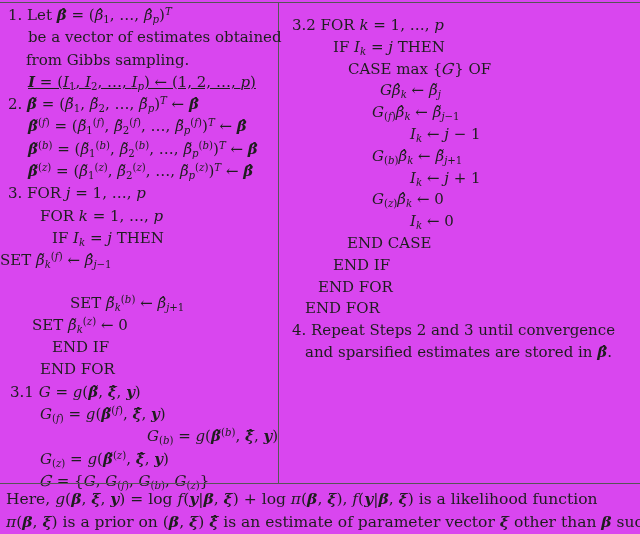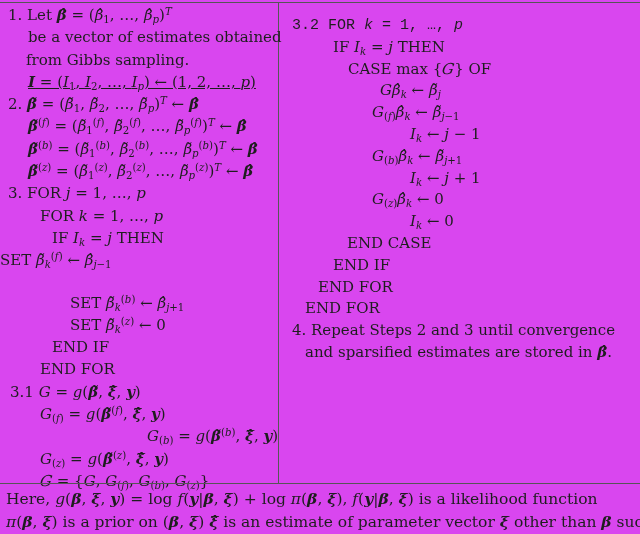--- a/index.html
+++ b/index.html
@@ -43,31 +43,31 @@
       <div class="ln" style="padding-left: 28px; text-decoration: underline;"><span class="bi">I</span> = (<span class="it">I</span><sub>1</sub>, <span class="it">I</span><sub>2</sub>, …, <span class="it">I</span><sub><span class="it">p</span></sub>) ← (1, 2, …, <span class="it">p</span>)</div>
       <div class="ln" style="padding-left: 8px;">2. <span class="bi">β̃</span> = (<span class="it">β̃</span><sub>1</sub>, <span class="it">β̃</span><sub>2</sub>, …, <span class="it">β̃</span><sub><span class="it">p</span></sub>)<sup><span class="it">T</span></sup> ← <span class="bi">β̂</span></div>
       <div class="ln" style="padding-left: 28px;"><span class="bi">β̃</span><sup>(<span class="it">f</span>)</sup> = (<span class="it">β̃</span><sub>1</sub><sup>(<span class="it">f</span>)</sup>, <span class="it">β̃</span><sub>2</sub><sup>(<span class="it">f</span>)</sup>, …, <span class="it">β̃</span><sub><span class="it">p</span></sub><sup>(<span class="it">f</span>)</sup>)<sup><span class="it">T</span></sup> ← <span class="bi">β̂</span></div>
       <div class="ln" style="padding-left: 28px;"><span class="bi">β̃</span><sup>(<span class="it">b</span>)</sup> = (<span class="it">β̃</span><sub>1</sub><sup>(<span class="it">b</span>)</sup>, <span class="it">β̃</span><sub>2</sub><sup>(<span class="it">b</span>)</sup>, …, <span class="it">β̃</span><sub><span class="it">p</span></sub><sup>(<span class="it">b</span>)</sup>)<sup><span class="it">T</span></sup> ← <span class="bi">β̂</span></div>
       <div class="ln" style="padding-left: 28px;"><span class="bi">β̃</span><sup>(<span class="it">z</span>)</sup> = (<span class="it">β̃</span><sub>1</sub><sup>(<span class="it">z</span>)</sup>, <span class="it">β̃</span><sub>2</sub><sup>(<span class="it">z</span>)</sup>, …, <span class="it">β̃</span><sub><span class="it">p</span></sub><sup>(<span class="it">z</span>)</sup>)<sup><span class="it">T</span></sup> ← <span class="bi">β̂</span></div>
       <div class="ln" style="padding-left: 8px;">3. FOR <span class="it">j</span> = 1, …, <span class="it">p</span></div>
       <div class="ln" style="padding-left: 40px;">FOR <span class="it">k</span> = 1, …, <span class="it">p</span></div>
       <div class="ln" style="padding-left: 52px;">IF <span class="it">I</span><sub><span class="it">k</span></sub> = <span class="it">j</span> THEN</div>
       <div class="ln" style="">SET <span class="it">β̃</span><sub><span class="it">k</span></sub><sup>(<span class="it">f</span>)</sup> ← <span class="it">β̂</span><sub><span class="it">j</span>−1</sub></div>
       <div class="ln" style="padding-left: 70px; margin-top: 20px;">SET <span class="it">β̃</span><sub><span class="it">k</span></sub><sup>(<span class="it">b</span>)</sup> ← <span class="it">β̂</span><sub><span class="it">j</span>+1</sub></div>
-      <div class="ln" style="padding-left: 70px;">SET <span class="it">β̃</span><sub><span class="it">k</span></sub><sup>(<span class="it">z</span>)</sup> ← 0</div>
+      <div class="ln" style="padding-left: 32px;">SET <span class="it">β̃</span><sub><span class="it">k</span></sub><sup>(<span class="it">z</span>)</sup> ← 0</div>
       <div class="ln" style="padding-left: 52px;">END IF</div>
       <div class="ln" style="padding-left: 40px;">END FOR</div>
       <div class="ln" style="padding-left: 10px;">3.1 <span class="it">G</span> = <span class="it">g</span>(<span class="bi">β̃</span>, <span class="bi">ξ̂</span>, <span class="bi">y</span>)</div>
       <div class="ln" style="padding-left: 40px;"><span class="it">G</span><sub>(<span class="it">f</span>)</sub> = <span class="it">g</span>(<span class="bi">β̃</span><sup>(<span class="it">f</span>)</sup>, <span class="bi">ξ̂</span>, <span class="bi">y</span>)</div>
       <div class="ln" style="padding-left: 40px; text-align: right;"><span class="it">G</span><sub>(<span class="it">b</span>)</sub> = <span class="it">g</span>(<span class="bi">β̃</span><sup>(<span class="it">b</span>)</sup>, <span class="bi">ξ̂</span>, <span class="bi">y</span>)</div>
       <div class="ln" style="padding-left: 40px;"><span class="it">G</span><sub>(<span class="it">z</span>)</sub> = <span class="it">g</span>(<span class="bi">β̃</span><sup>(<span class="it">z</span>)</sup>, <span class="bi">ξ̂</span>, <span class="bi">y</span>)</div>
       <div class="ln" style="padding-left: 40px;"><span class="cal">G</span> = {<span class="it">G</span>, <span class="it">G</span><sub>(<span class="it">f</span>)</sub>, <span class="it">G</span><sub>(<span class="it">b</span>)</sub>, <span class="it">G</span><sub>(<span class="it">z</span>)</sub>}</div>
     </div>
   <div class="col col-right" id="col-right">
-      <div class="ln" style="padding-left: 0px; font-family: Liberation Mono, monospace;">3.2 FOR <span class="it">k</span> = 1, …, <span class="it">p</span></div>
+      <div class="ln" style="padding-left: 0px;">3.2 FOR <span class="it">k</span> = 1, …, <span class="it">p</span></div>
       <div class="ln" style="padding-left: 41px;">IF <span class="it">I</span><sub><span class="it">k</span></sub> = <span class="it">j</span> THEN</div>
       <div class="ln" style="padding-left: 56px;">CASE max {<span class="cal">G</span>} OF</div>
       <div class="ln" style="padding-left: 88px;"><span class="it">G</span><span class="it">β̂</span><sub><span class="it">k</span></sub> ← <span class="it">β̃</span><sub><span class="it">j</span></sub></div>
       <div class="ln" style="padding-left: 80px;"><span class="it">G</span><sub>(<span class="it">f</span>)</sub><span class="it">β̂</span><sub><span class="it">k</span></sub> ← <span class="it">β̃</span><sub><span class="it">j</span>−1</sub></div>
       <div class="ln" style="padding-left: 118px;"><span class="it">I</span><sub><span class="it">k</span></sub> ← <span class="it">j</span> − 1</div>
       <div class="ln" style="padding-left: 80px;"><span class="it">G</span><sub>(<span class="it">b</span>)</sub><span class="it">β̂</span><sub><span class="it">k</span></sub> ← <span class="it">β̃</span><sub><span class="it">j</span>+1</sub></div>
       <div class="ln" style="padding-left: 118px;"><span class="it">I</span><sub><span class="it">k</span></sub> ← <span class="it">j</span> + 1</div>
       <div class="ln" style="padding-left: 80px;"><span class="it">G</span><sub>(<span class="it">z</span>)</sub><span class="it">β̂</span><sub><span class="it">k</span></sub> ← 0</div>
       <div class="ln" style="padding-left: 118px;"><span class="it">I</span><sub><span class="it">k</span></sub> ← 0</div>
       <div class="ln" style="padding-left: 55px;">END CASE</div>

